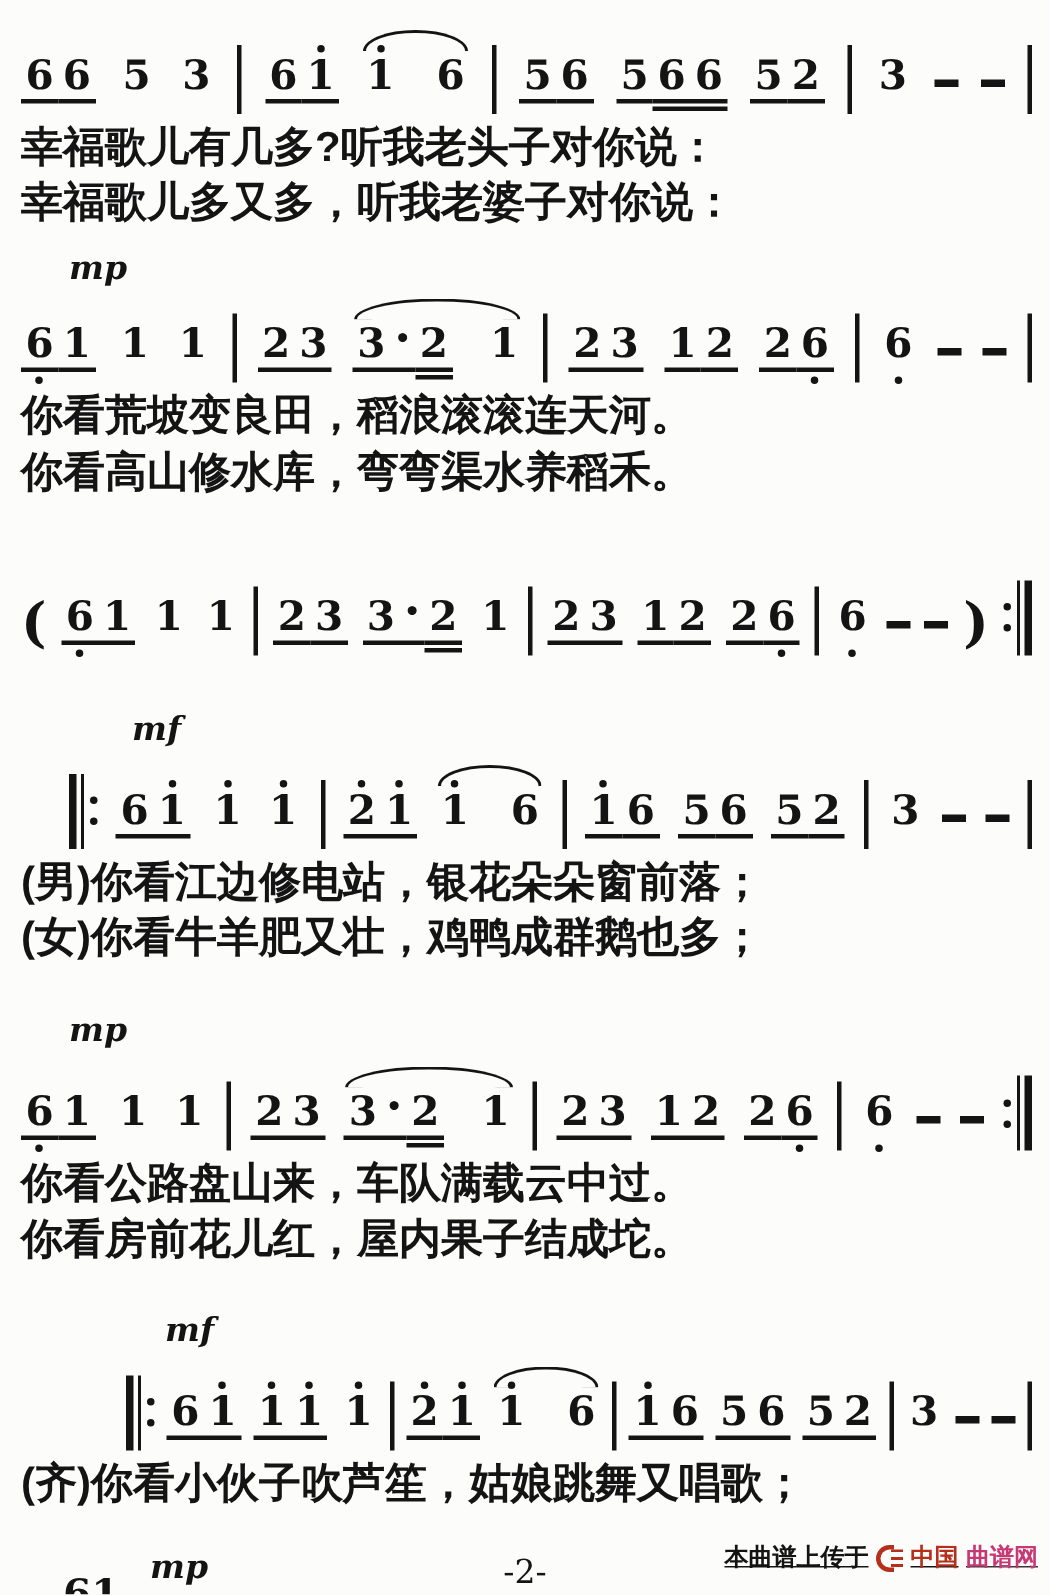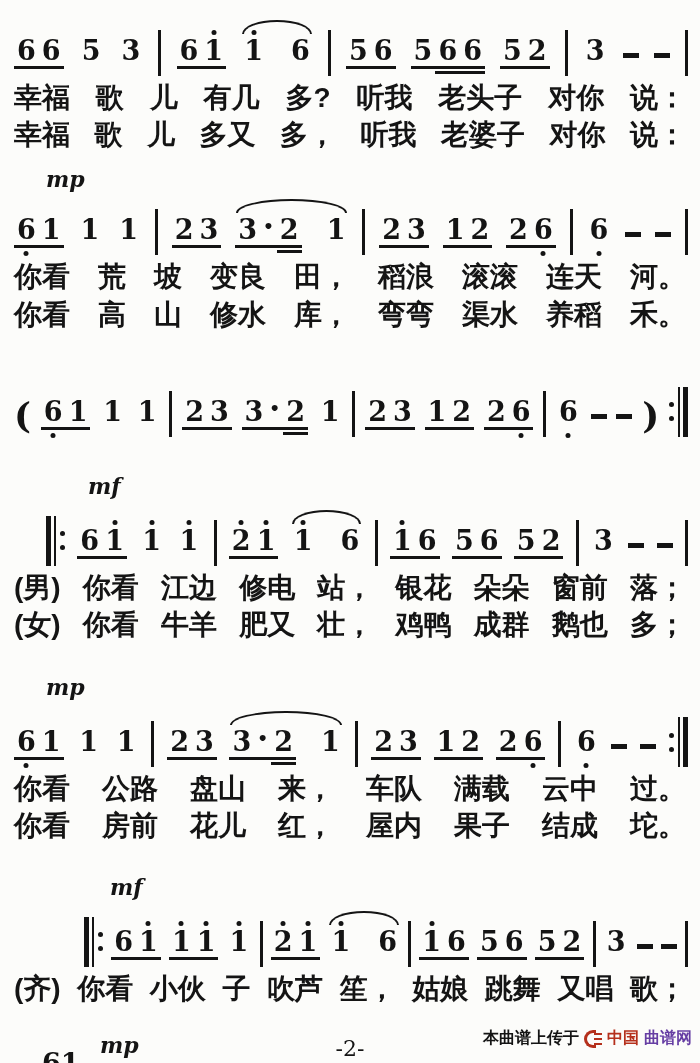--- a/index.html
+++ b/index.html
@@ -70,34 +70,34 @@
   .rbar-thin{width:2px;height:50px;background:#141414;margin:0 0 0 3px;}
   .re .rbar-thin{margin:0 3px 0 0;}
   .rdots{
     display:flex;flex-direction:column;justify-content:center;gap:9px;
     height:44px;margin:0 0 3px 4px;
   }
   .re .rdots{margin:0 4px 3px 0;}
   .rdots i{display:block;width:5px;height:5px;border-radius:50%;background:#141414;}
   
   .lyr{
-    display:flex;justify-content:space-between;align-items:baseline;
+    display:flex;align-items:baseline;
     padding:0 10px;margin-top:5px;
     font-size:28px;font-weight:900;line-height:1.15;
     font-family:"Liberation Sans",sans-serif;
   }
   
   .pagenum{
     position:absolute;bottom:2px;left:50%;transform:translateX(-50%);
     font-family:"DejaVu Serif",serif;font-size:22px;
   }
   .credit{
     position:absolute;right:8px;bottom:14px;
     display:flex;align-items:center;gap:5px;
-    font-size:16px;font-weight:bold;
+    font-size:16px;font-weight:bold;text-decoration:underline;
   }
   .logo{
     position:relative;width:18px;height:18px;border-radius:50%;
     display:inline-block;flex:0 0 auto;
   }
   .logo::before{
     content:"";position:absolute;left:0;top:0;width:12px;height:18px;
     border-radius:9px 0 0 9px;border:3px solid;border-right:none;box-sizing:border-box;
   }
   .logo::after{
@@ -529,14 +529,14 @@
   </div>
 
 <div class="partial">61</div>
 
 <div class="pagenum">-2-</div>
 
 <div class="credit">
   <span>本曲谱上传于</span>
   <span class="logo" style="color: rgb(181, 48, 28);"></span>
   <span class="site-cn" style="color: rgb(181, 48, 28);">中国</span>
-  <span class="site-rest" style="color: #4c1d95;">曲谱网</span>
+  <span class="site-rest" style="color: #be185d;">曲谱网</span>
 </div>
 
 </body></html>

